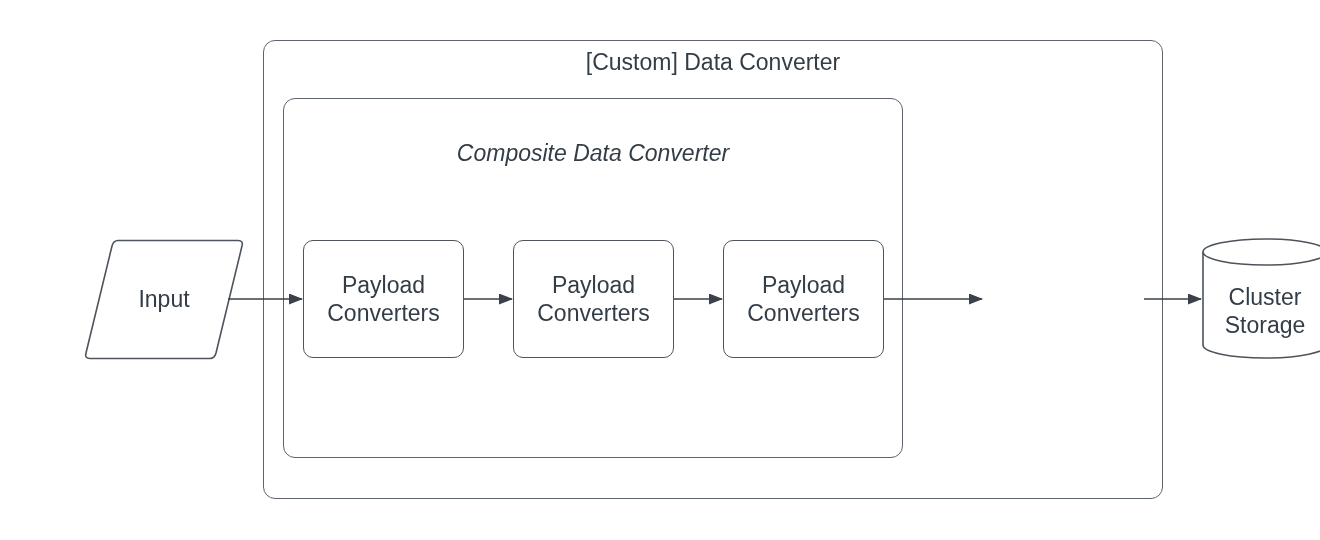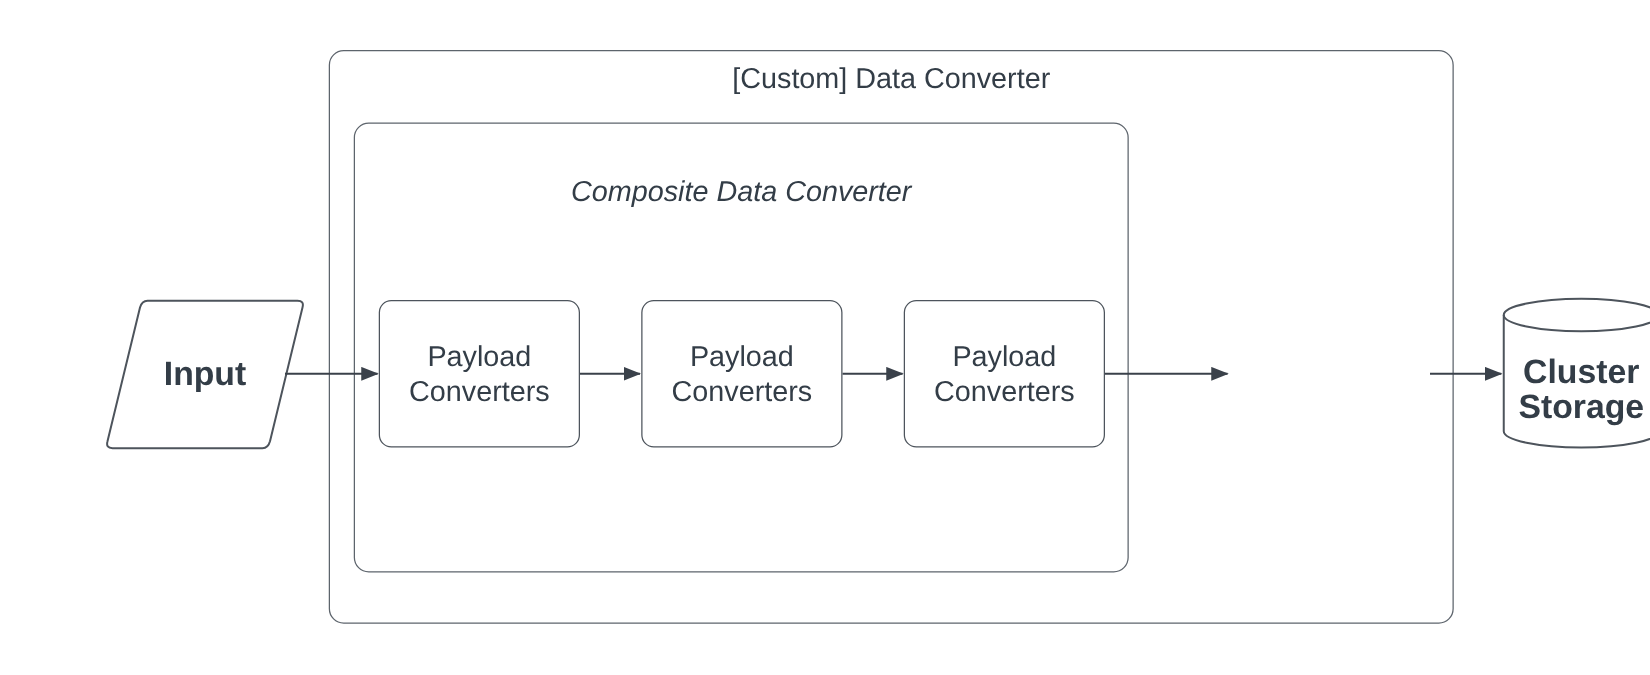--- a/index.html
+++ b/index.html
@@ -114,25 +114,24 @@
     fill: none;
   }
   .arrowhead-glyph { fill: var(--arrow, #3a414a); }
   
   .float-label {
     position: absolute;
     display: flex;
     align-items: center;
     justify-content: center;
     text-align: center;
-    font-size: 27px;
+    font-size: 23px;
     line-height: 28px;
     color: var(--text, #333d47);
     pointer-events: none;
-    font-weight: bold;
   }
   .input-label-zone { left: 42px; top: 240px; width: 156px; height: 118px; }
   .storage-label-zone { left: 1159px; top: 263px; width: 124px; height: 95px; align-items: center; }
 </style>
 </head>
 <body>
 
 <div class="stage">
 
   <div class="container-box outer-container">

